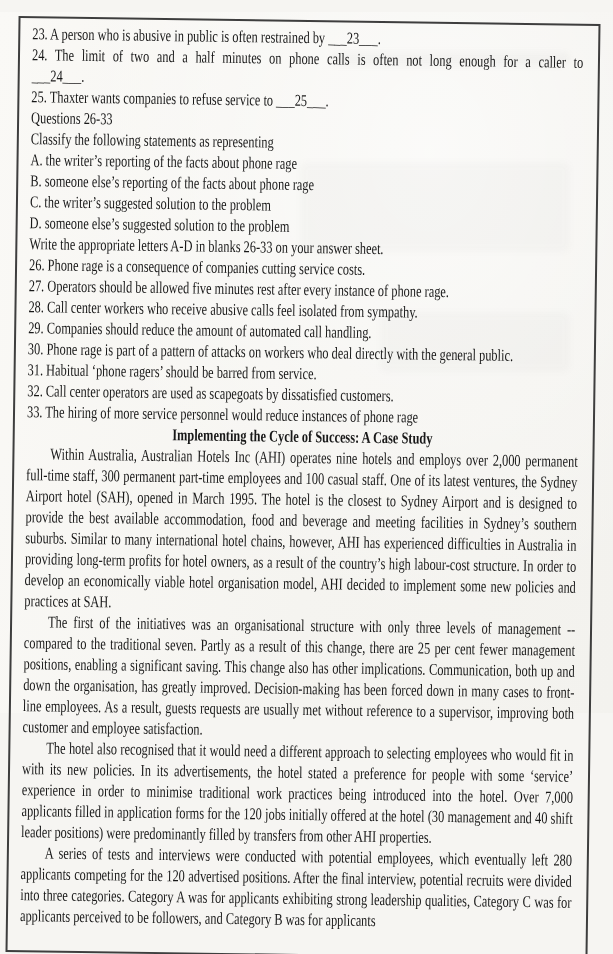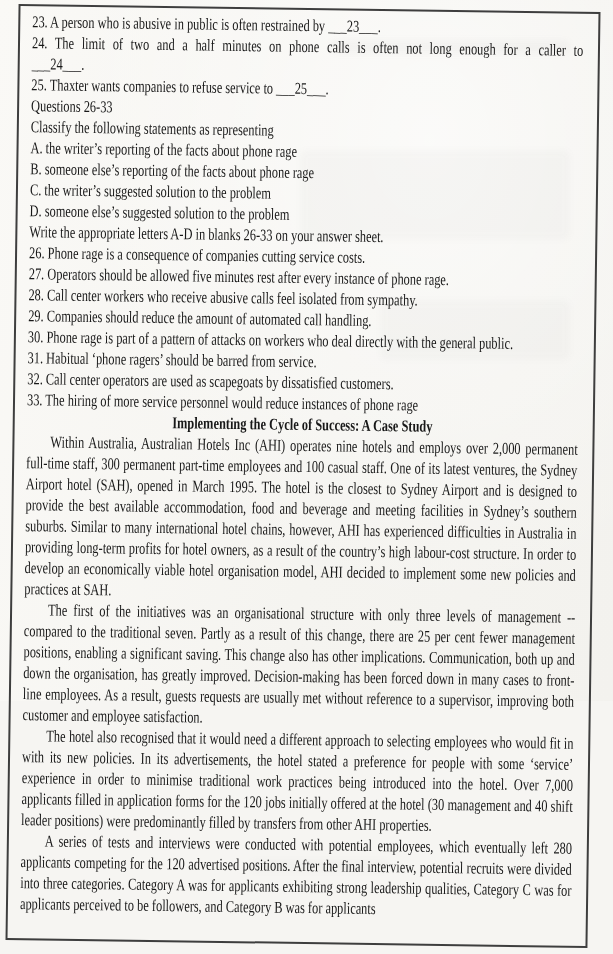--- a/index.html
+++ b/index.html
@@ -10,20 +10,21 @@
     overflow: hidden;
     background: #f6f5f2;
   }
   .page {
     position: relative;
     width: 613px;
     height: 701px;
     background:
       radial-gradient(ellipse at 70% 20%, rgba(255,255,255,0.6), rgba(255,255,255,0) 60%),
       linear-gradient(100deg, #faf9f6 0%, #f5f4f0 55%, #f3f2ee 100%);
+    margin-top: 12px;
   }
   
   .artifact {
     position: absolute;
     border-radius: 6px;
     background: #8a8a86;
     opacity: 0.05;
     filter: blur(3px);
     pointer-events: none;
   }

